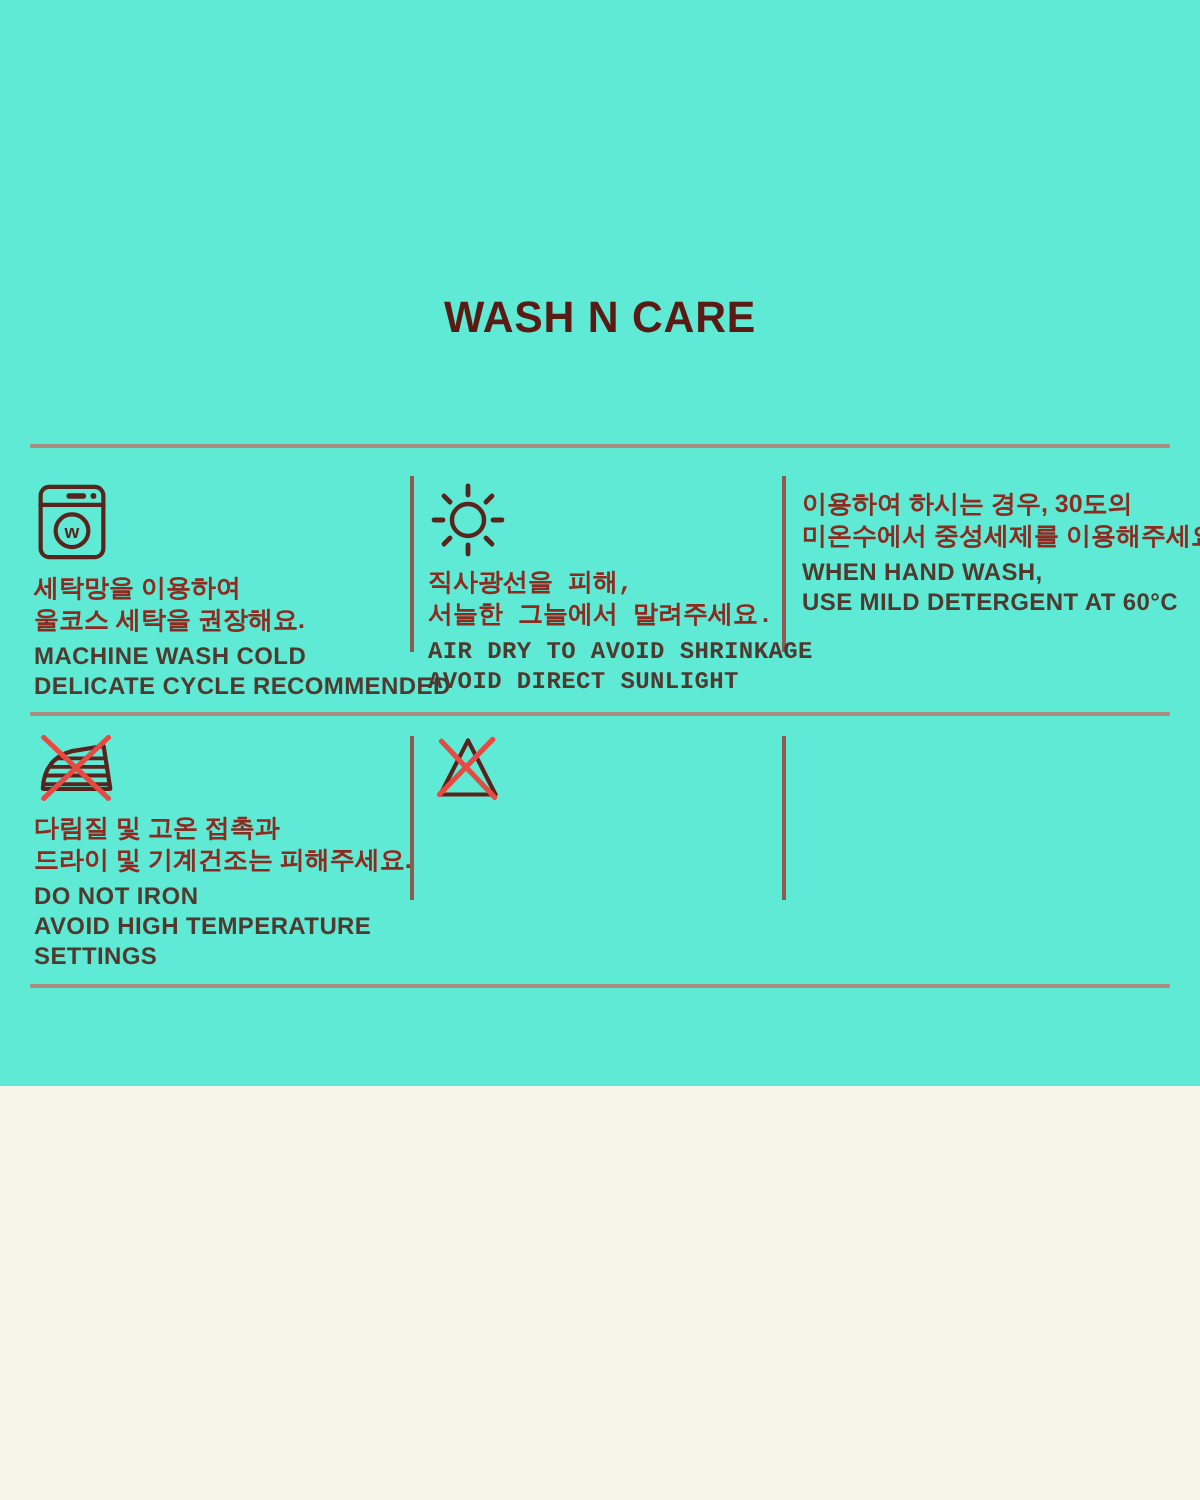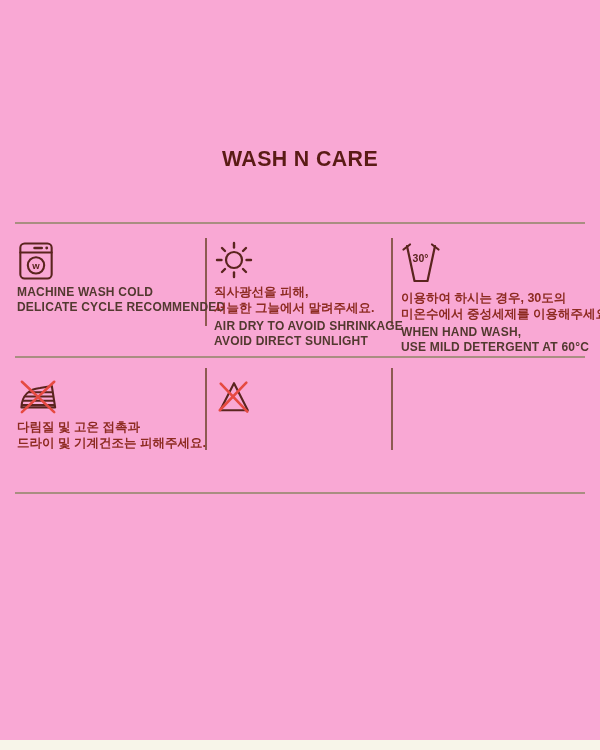--- a/index.html
+++ b/index.html
@@ -1,17 +1,17 @@
 <!DOCTYPE html>
 <html><head>
 <meta charset="utf-8">
 <style>
   html,body { margin:0; padding:0; background:#f7f5e9; }
   .stage {
-    position:relative; width:600px; height:740px; background:#f9a8d4;
+    position:relative; width:600px; height:543px; background:#5eead4;
     font-family:"Liberation Sans", sans-serif; overflow:hidden;
   }
   .title {
     position:absolute; top:131px; left:0; right:0; text-align:center;
     font-size:22px; font-weight:bold; color:#5a1b15; letter-spacing:0.4px;
     transform:scaleX(0.97);
   }
   .hline { position:absolute; left:15px; width:570px; height:2px; background:#a98e81; }
   .hline.top    { top:222px; }
   .hline.mid    { top:356px; }
@@ -20,23 +20,23 @@
   .vline.r1a { left:205px; top:238px; height:88px; }
   .vline.r1b { left:391px; top:238px; height:88px; }
   .vline.r2a { left:205px; top:368px; height:82px; }
   .vline.r2b { left:391px; top:368px; height:82px; }
   .grid {
     position:absolute; top:224px; left:15px; width:570px;
     display:grid; grid-template-columns:191px 186px 193px; grid-template-rows:132px 136px;
   }
   .cell { box-sizing:border-box; overflow:visible; }
   .cell.r1 { padding-top:16px; }
-  .cell.r2 { padding-top:21px; }
+  .cell.r2 { padding-top:8px; }
   .cell.k1 { padding-left:2px; }
-  .cell.k2 { padding-left:8px; }
+  .cell.k2 { padding-left:8px;font-family:Liberation Mono, monospace; }
   .cell.k3 { padding-left:9px; }
   .icon svg { display:block; }
   .ko {
     margin:5px 0 0; font-size:12.5px; font-weight:bold; line-height:15.5px;
     color:#8d2b21; white-space:pre;
   }
   .en {
     margin:3px 0 0; font-size:12px; font-weight:bold; line-height:15px;
     color:#52392f; letter-spacing:0.2px; white-space:pre;
   }
@@ -67,20 +67,22 @@
       <div class="icon">
         <svg width="38" height="42" viewBox="0 0 40 44">
           <rect class="dark" x="3.5" y="3.5" width="33" height="37" rx="4.5"></rect>
           <line class="dark" x1="3.5" y1="13" x2="36.5" y2="13"></line>
           <line class="dark" x1="18.5" y1="8.3" x2="26" y2="8.3" style="stroke-width:2.8"></line>
           <circle class="darkf" cx="31.3" cy="8.3" r="1.5"></circle>
           <circle class="dark" cx="20" cy="26.6" r="8.6"></circle>
           <text class="glyph" x="20" y="30.4" font-size="10" text-anchor="middle">w</text>
         </svg>
       </div>
+      <p class="ko">세탁망을 이용하여
+울코스 세탁을 권장해요.</p>
       <p class="en">MACHINE WASH COLD
 DELICATE CYCLE RECOMMENDED</p>
     </div>
 
     <div class="cell r1 k2">
       <div class="icon">
         <svg width="40" height="40" viewBox="0 0 40 40">
           <circle class="dark" cx="20" cy="20" r="8"></circle>
           <g class="dark" style="stroke-width:2.4">
             <line x1="20" y1="3" x2="20" y2="7.5"></line>
@@ -94,28 +96,20 @@
           </g>
         </svg>
       </div>
       <p class="ko">직사광선을 피해,
 서늘한 그늘에서 말려주세요.</p>
       <p class="en">AIR DRY TO AVOID SHRINKAGE
 AVOID DIRECT SUNLIGHT</p>
     </div>
 
     <div class="cell r1 k3">
-      <div class="icon">
-        <svg width="40" height="46" viewBox="0 0 40 46">
-          <path class="dark" d="M6 6 L13.5 41 L26.5 41 L34 6"></path>
-          <path class="dark" d="M2.5 9.5 L9 4.5"></path>
-          <path class="dark" d="M37.5 9.5 L31 4.5"></path>
-          <text class="glyph" x="19.5" y="22" font-size="10.5" text-anchor="middle">30°</text>
-        </svg>
-      </div>
       <p class="ko">이용하여 하시는 경우, 30도의
 미온수에서 중성세제를 이용해주세요.</p>
       <p class="en">WHEN HAND WASH,
 USE MILD DETERGENT AT 60°C</p>
     </div>
 
     <div class="cell r2 k1">
       <div class="icon">
         <svg width="44" height="38" viewBox="0 0 46 40">
           <defs>
@@ -129,20 +123,23 @@
             <line x1="2" y1="20.5" x2="44" y2="20.5"></line>
             <line x1="2" y1="25" x2="44" y2="25"></line>
             <line x1="2" y1="29.5" x2="44" y2="29.5"></line>
           </g>
           <line class="redx" x1="5" y1="5" x2="39" y2="37"></line>
           <line class="redx" x1="39" y1="5" x2="5" y2="37"></line>
         </svg>
       </div>
       <p class="ko">다림질 및 고온 접촉과
 드라이 및 기계건조는 피해주세요.</p>
+      <p class="en">DO NOT IRON
+AVOID HIGH TEMPERATURE
+SETTINGS</p>
     </div>
 
     <div class="cell r2 k2">
       <div class="icon">
         <svg width="40" height="38" viewBox="0 0 40 40">
           <path class="dark" d="M20 6.5 L34.5 35 L5.5 35 Z"></path>
           <line class="redx" x1="6" y1="7" x2="34" y2="36.5"></line>
           <line class="redx" x1="33" y1="6" x2="5" y2="35"></line>
         </svg>
       </div>

